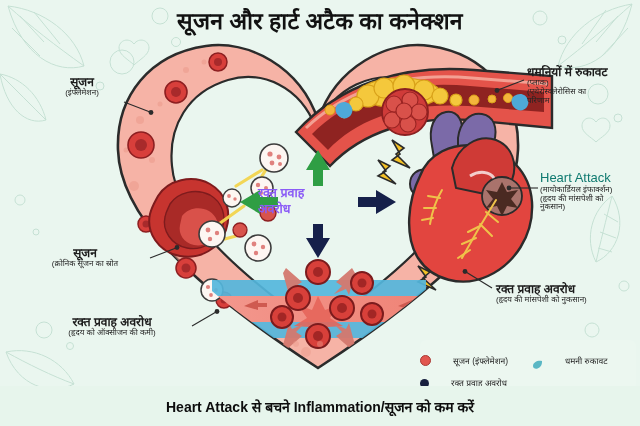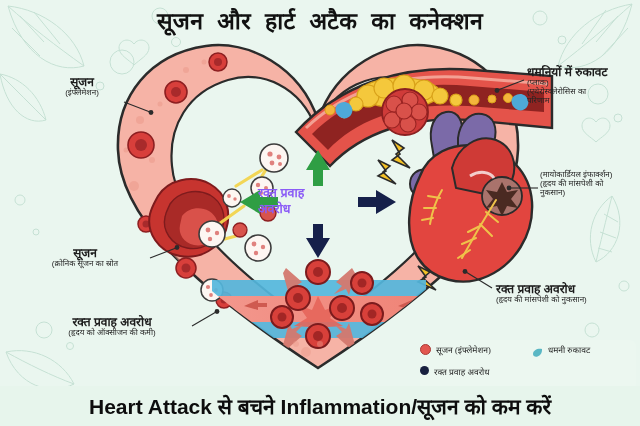--- a/index.html
+++ b/index.html
@@ -14,30 +14,30 @@
   .bg-deco{position:absolute;inset:0;pointer-events:none;}
   .bg-deco svg{position:absolute;}
 
   
   .title-bar{
     position:absolute;left:0;top:2px;width:640px;height:36px;
     display:flex;align-items:center;justify-content:center;z-index:30;
   }
   .title-text{
     font-size:23px;font-weight:bold;color:#111;letter-spacing:.3px;
-    font-family:Liberation Mono, monospace;
+    font-family:Liberation Serif, serif;
   }
 
   
   .banner{
     position:absolute;left:0;bottom:0;width:640px;height:40px;
     display:flex;align-items:center;justify-content:center;
     background:#e7f5ec;z-index:40;
   }
-  .banner-text{font-size:21px;font-weight:bold;color:#0d0d0d;white-space:nowrap;}
+  .banner-text{font-size:14px;font-weight:bold;color:#0d0d0d;white-space:nowrap;}
 
   
   .art{position:absolute;left:0;top:0;width:640px;height:426px;z-index:10;}
 
   
   .lbl{position:absolute;z-index:25;line-height:1.12;}
   .lbl .l1{font-size:12px;font-weight:bold;color:#1b1b1b;white-space:nowrap;}
   .lbl .l2{font-size:8px;color:#242424;white-space:nowrap;}
   .lbl.right .l1,.lbl.right .l2{text-align:left;}
   .lbl.leftal{text-align:center;}
@@ -49,21 +49,21 @@
     font-size:12.5px;font-weight:bold;color:#8b5cf6;line-height:1.25;
   }
 
   
   .legend{
     position:absolute;left:420px;top:340px;width:216px;height:48px;z-index:28;
     background:#ecf7f0;border-radius:6px;
     display:grid;grid-template-columns:112px 104px;grid-template-rows:22px 22px;
     align-content:center;padding-top:2px;
   }
-  .leg-item{display:flex;align-items:flex-start;gap:5px;font-family:Liberation Serif, serif;}
+  .leg-item{display:flex;align-items:flex-end;gap:22px;}
   .leg-item .txt{font-size:8.5px;color:#1d1d1d;white-space:nowrap;}
   .dot{width:9px;height:9px;border-radius:50%;flex:0 0 auto;}
   .leafico{width:11px;height:10px;flex:0 0 auto;}
   .flameico{width:11px;height:12px;flex:0 0 auto;}
 </style>
 </head>
 <body>
 
 <div id="stage">
 
@@ -460,20 +460,21 @@
   </div>
 
   <div class="lbl right" style="left:527px;top:66px;width:112px;">
     <div class="l1">धमनियों में रुकावट</div>
     <div class="l2">(प्लाक)</div>
     <div class="l2">(एथेरोस्क्लेरोसिस का</div>
     <div class="l2">परिणाम</div>
   </div>
 
   <div class="lbl right" style="left:540px;top:171px;width:100px;">
+    <div class="heart-attack-en">Heart Attack</div>
     <div class="l2">(मायोकार्डियल इंफार्क्शन)</div>
     <div class="l2">(हृदय की मांसपेशी को</div>
     <div class="l2">नुकसान)</div>
   </div>
 
   <div class="lbl right" style="left:496px;top:283px;width:146px;">
     <div class="l1">रक्त प्रवाह अवरोध</div>
     <div class="l2">(हृदय की मांसपेशी को नुकसान)</div>
   </div>
 

